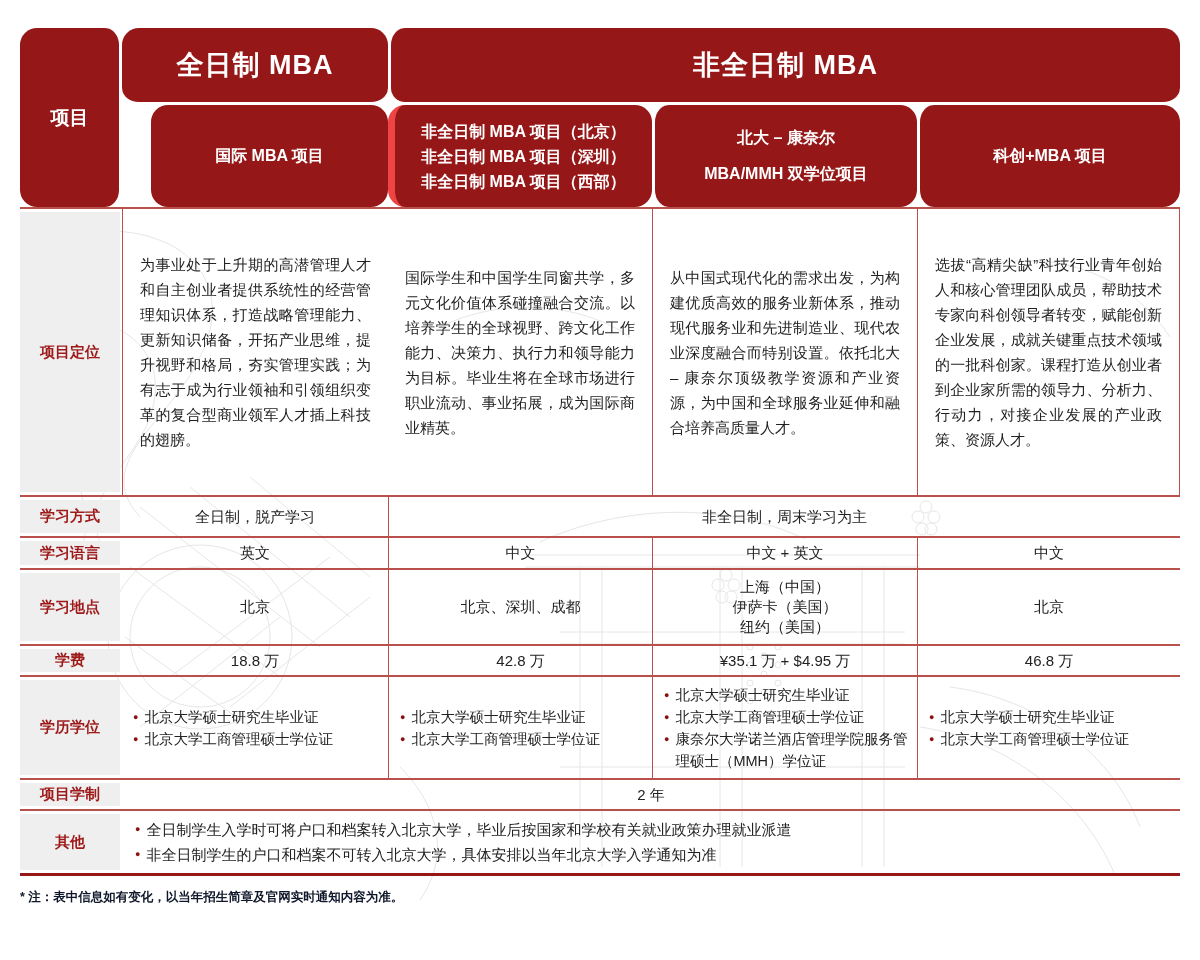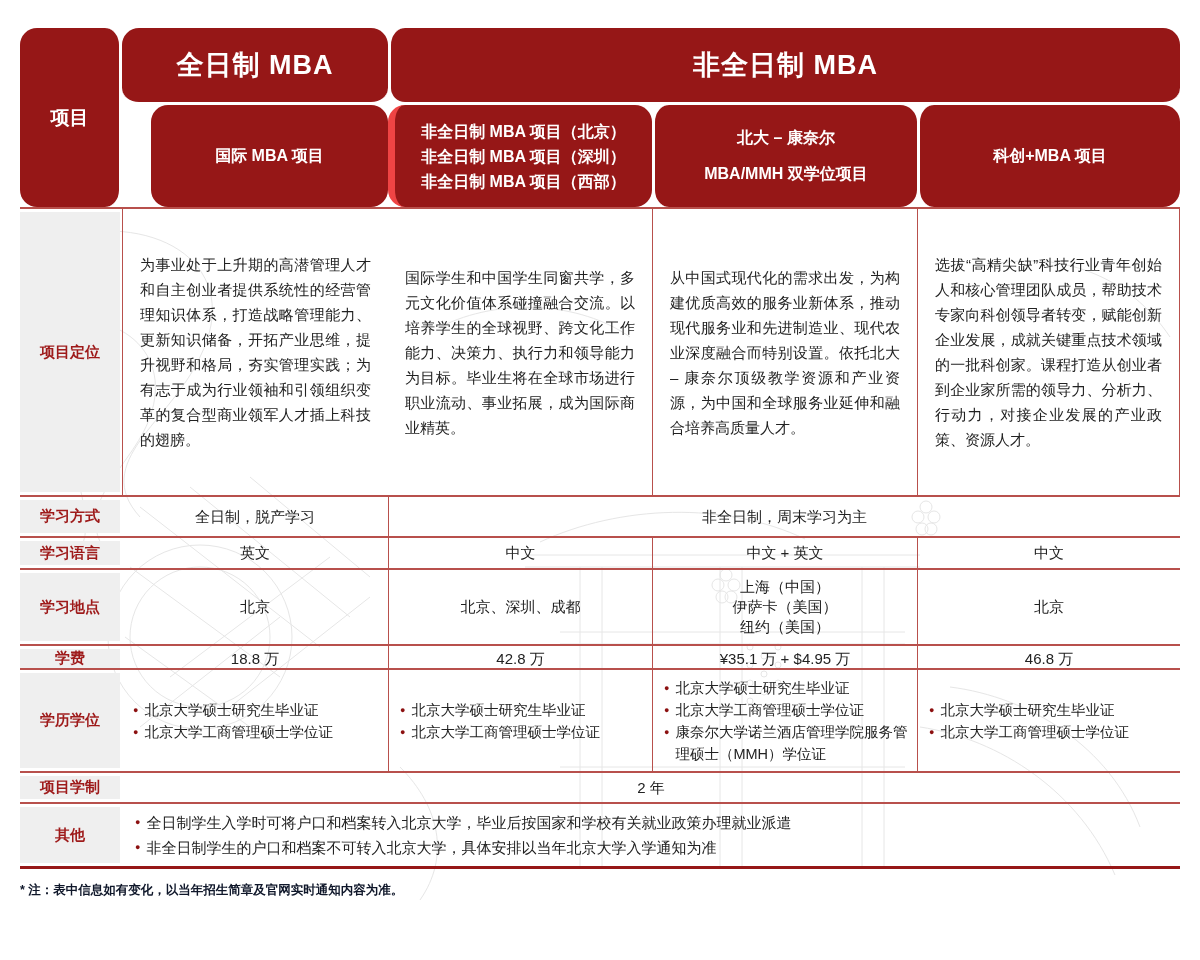--- a/index.html
+++ b/index.html
@@ -28,21 +28,21 @@
   .h-p0{grid-column:2;grid-row:2;font-size:16px;margin-left:29px;}
   .h-p1{grid-column:3;grid-row:2;border-left:7px solid #ef4444;font-size:16px;line-height:25px;}
   .h-p2{grid-column:4;grid-row:2;border-left:3px solid #fff;font-size:16px;line-height:36px;}
   .h-p3{grid-column:5;grid-row:2;border-left:3px solid #fff;font-size:16px;}
 
   
   .tbody{position:relative;border-top:2px solid var(--line);}
   .row{display:grid;grid-template-columns:102px 266px 264px 265px 263px;
        border-bottom:2px solid var(--line);box-sizing:border-box;position:relative;z-index:2;}
   .r-pos{height:288px}.r-mode{height:41px}.r-lang{height:32px}.r-loc{height:76px}
-  .r-fee{height:24px}.r-deg{height:103px}.r-dur{height:31px}
+  .r-fee{height:31px}.r-deg{height:103px}.r-dur{height:31px}
   .r-other{height:65px;border-bottom:3px solid var(--red);}
 
   .lab{grid-column:1;margin:3px 2px 3px 0;background:var(--label-bg);
        display:flex;align-items:center;justify-content:center;
        color:var(--label-red);font-weight:bold;font-size:15px;}
   .cell{display:flex;align-items:center;justify-content:center;text-align:center;
         font-size:15px;box-sizing:border-box;line-height:20px;}
   .vl{border-left:1.5px solid var(--line);}
   .vr{border-right:1.5px solid var(--line);}
 

